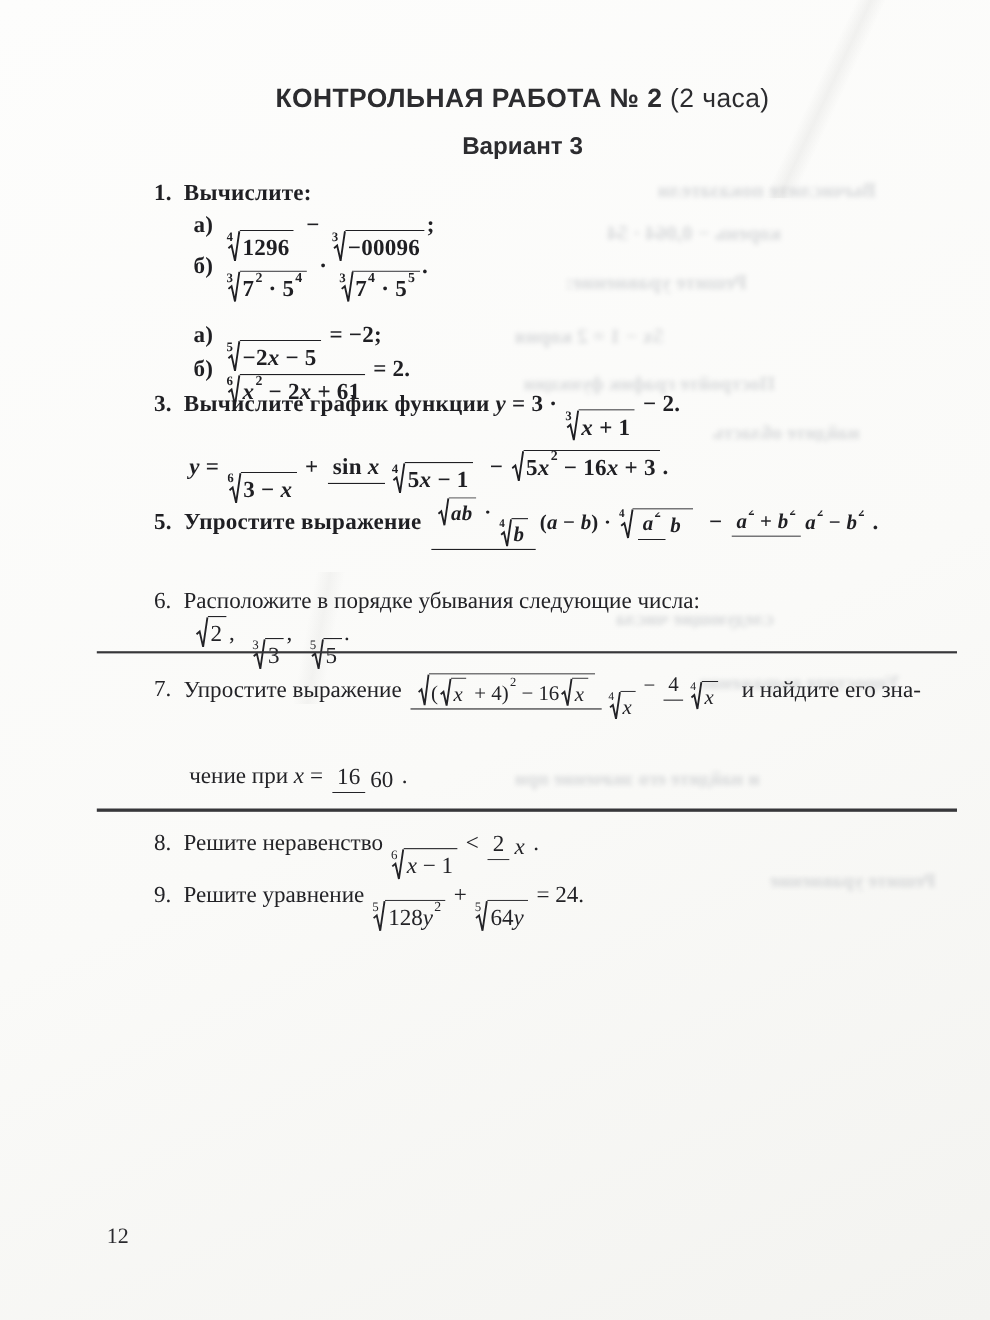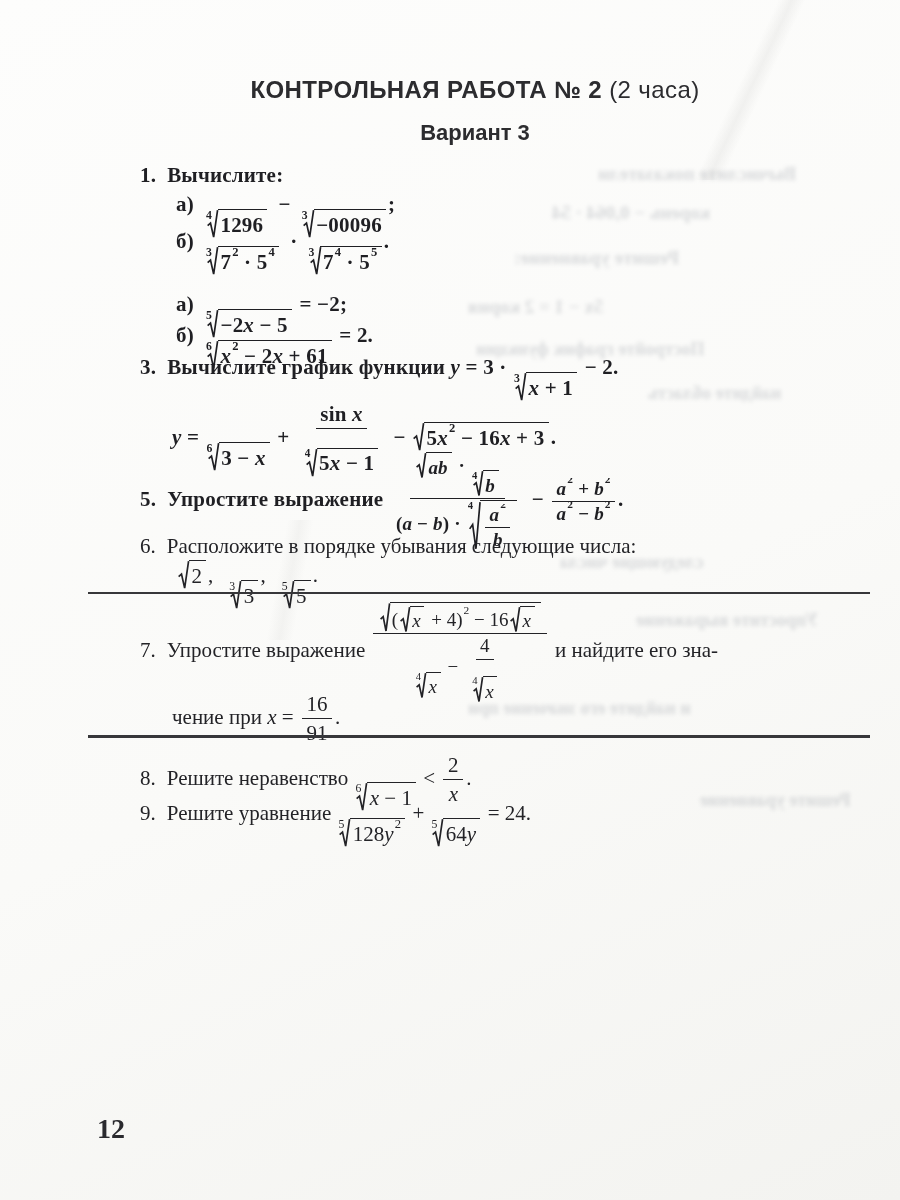--- a/index.html
+++ b/index.html
@@ -29,32 +29,32 @@
   
   .rad{display:inline-flex;align-items:stretch;overflow:hidden;vertical-align:-.36em;margin:0 2px}
   .rad .ri{font-size:.56em;line-height:1;align-self:flex-start;margin:.06em -.42em 0 0;
            position:relative;z-index:2}
   .rad svg.rs{width:.52em;flex:0 0 .52em;align-self:stretch;display:block;overflow:visible}
   .rad .rb{display:block;white-space:nowrap;border-top:1.8px solid currentColor;
            padding:.14em .2em 0 .12em;line-height:1.22}
   .rad.big{vertical-align:middle}
   .rad.big svg.rs{width:.6em;flex-basis:.6em}
   
-  .fr{display:inline-flex;flex-direction:column;align-items:center;overflow:hidden;
+  .fr{display:inline-flex;flex-direction:row;align-items:center;overflow:hidden;
       vertical-align:middle;text-align:center;margin:0 3px}
   .fr .fn{border-bottom:1.8px solid currentColor;padding:0 .22em .07em;line-height:1.18;white-space:nowrap}
   .fr .fd{padding:.07em .22em 0;line-height:1.18;white-space:nowrap}
   .cfr{font-size:19px}
   .cfr .fn{padding-bottom:.05em}
   .cfr .fd{padding-top:.05em}
   
   .rule{position:absolute;left:88px;width:782px;background:#37373a}
   #rule1{top:592px;height:2px}
   #rule2{top:735px;height:3px}
-  .pageno{position:absolute;left:97px;top:1113px;font-size:28px;font-weight:700;color:#2a2a2e}
+  .pageno{position:absolute;left:97px;top:1113px;font-size:20px;font-weight:400;color:#2a2a2e}
 </style>
 </head>
 <body>
 
 <div class="sheet">
 
   <div class="bl" style="left:598px;top:163px;font-size:19px">Вычислите показатели</div>
   <div class="bl" style="left:552px;top:202px;font-size:19px">корень − 0,064 · 54</div>
   <div class="bl" style="left:514px;top:247px;font-size:19px">Решите уравнение:</div>
   <div class="bl" style="left:468px;top:296px;font-size:19px">5x − 1 = 2 корня</div>
@@ -249,21 +249,21 @@
                 </svg>
                 <span class="rb"><span class="v">x</span></span>
               </span></span>
           </span></span>
       </span><span> и найдите его зна-</span>
   </div>
 
   <div class="q" style="top:692px;left:172px">
     <span>чение при </span><span class="v">x</span><span> = </span><span class="fr">
         <span class="fn">16</span>
-        <span class="fd">91</span>
+        <span class="fd">60</span>
       </span><span>.</span>
   </div>
 
   <div class="rule" id="rule2"></div>
 
   <div class="q" style="top:753px">
     <span class="pn">8.</span><span>Решите неравенство </span><span class="rad">
         <sup class="ri">6</sup>
         <svg class="rs" viewBox="0 0 10 24" preserveAspectRatio="none" aria-hidden="true">
           <path d="M0.6 13.5 L3.2 11.5 L6.1 22.8 L9.7 1" fill="none" stroke="currentColor" stroke-width="1.7" vector-effect="non-scaling-stroke"></path>

